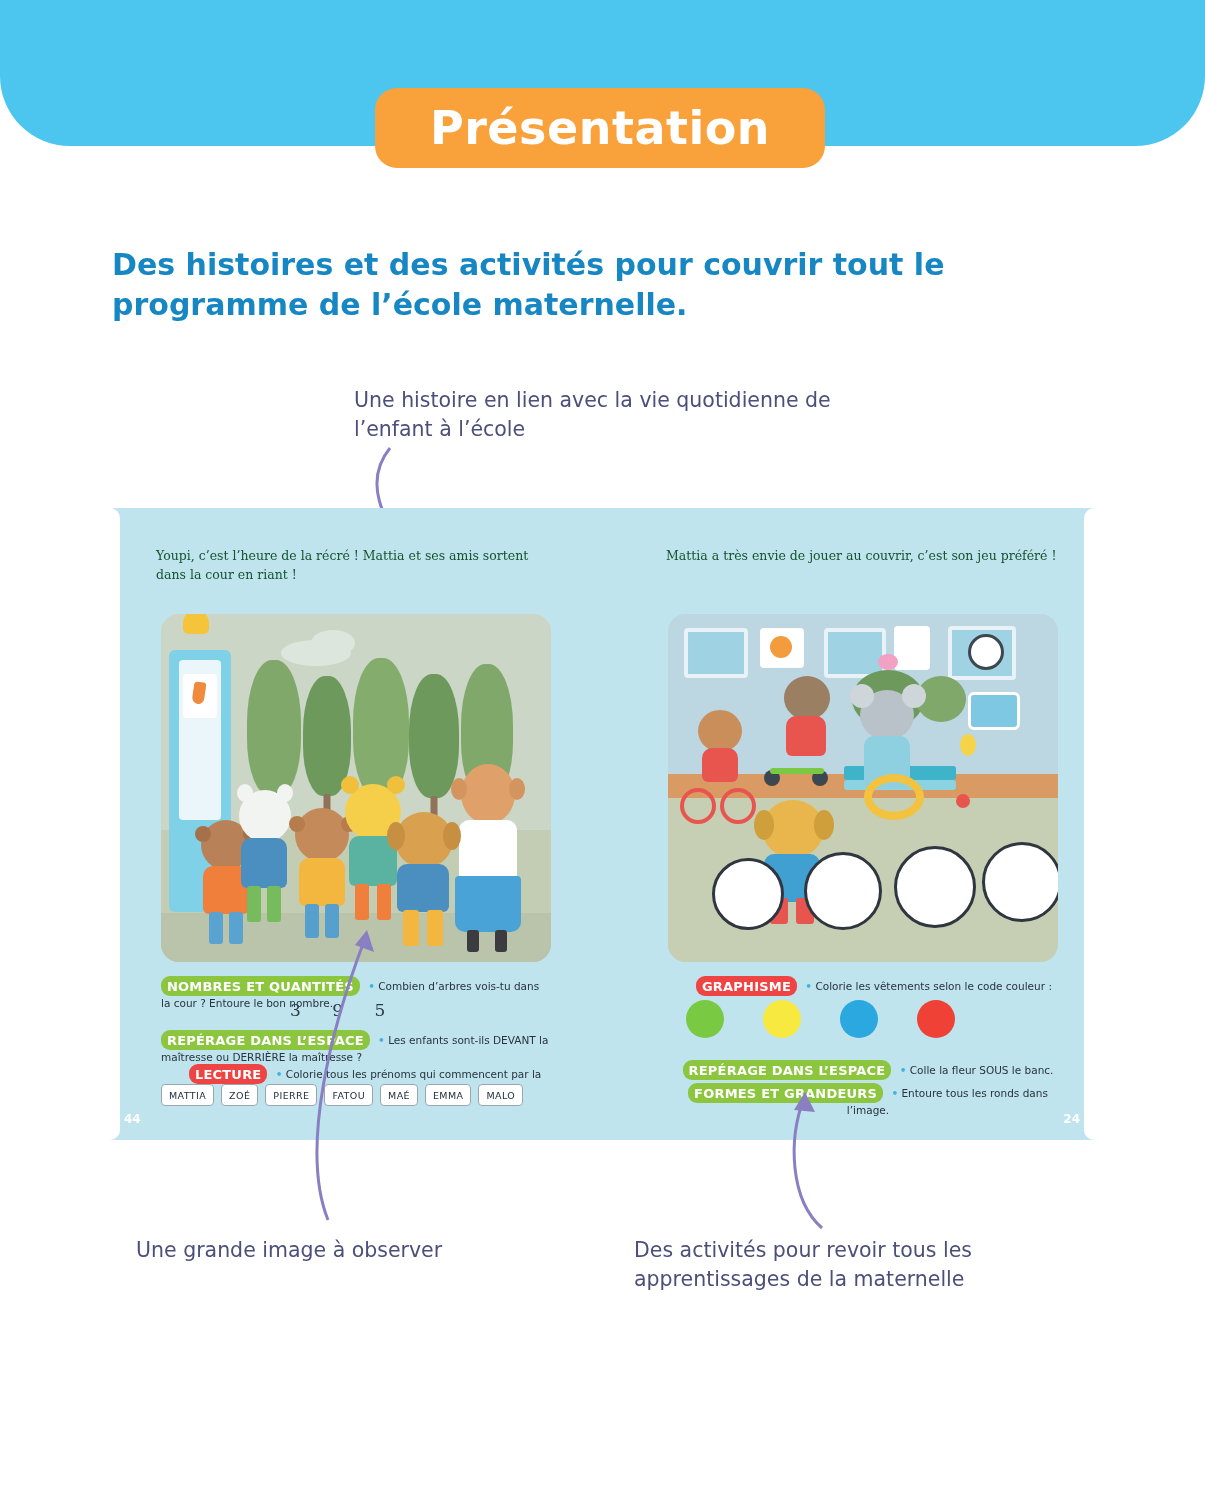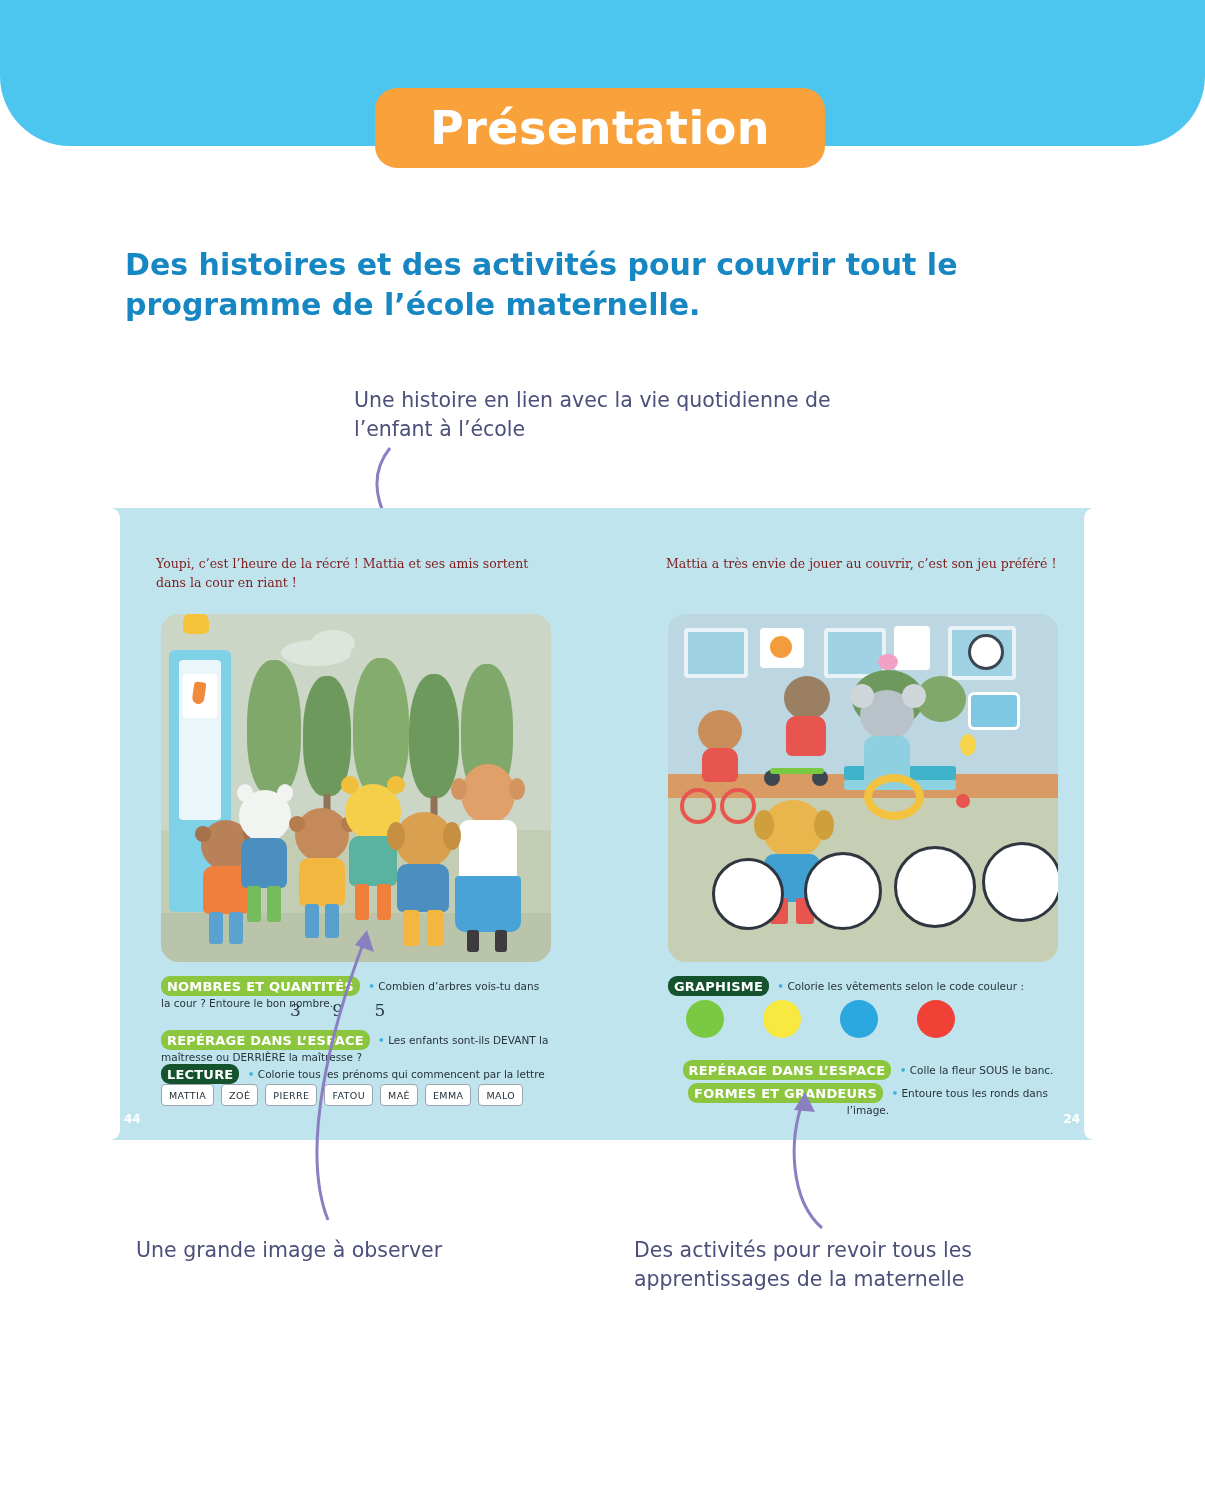--- a/index.html
+++ b/index.html
@@ -50,21 +50,21 @@
     color: #ffffff;
     font-size: 46px;
     font-weight: bold;
     letter-spacing: 0.5px;
     font-family: "DejaVu Sans", sans-serif;
   }
 
   
   .headline {
     position: absolute;
-    left: 125px;
+    left: 112px;
     top: 245px;
     width: 1010px;
     color: #1787c4;
     font-size: 30px;
     font-weight: bold;
     line-height: 1.33;
     font-family: "DejaVu Sans", sans-serif;
   }
 
   
@@ -98,23 +98,22 @@
   .spread-notch-r{ right:0; border-top-left-radius:10px; border-bottom-left-radius:10px;}
 
   .page { position: absolute; top: 0; height: 632px; }
   .page-left  { left: 0;    width: 496px; }
   .page-right { left: 496px; width: 496px; }
 
   .story-text {
     position: absolute;
     font-family: "DejaVu Serif", serif;
     font-size: 12.5px;
-    color: #7f1d1d;
+    color: #14532d;
     line-height: 1.55;
-    margin-top: 8px;
   }
   .story-left  { left: 50px; top: 38px; width: 400px; }
   .story-right { left: 64px; top: 38px; width: 420px; }
 
   .illo {
     position: absolute;
     border-radius: 18px;
     overflow: hidden;
   }
   .illo-left  { left: 55px;  top: 106px; width: 390px; height: 348px; background:#cfd7c2; }
@@ -162,21 +161,21 @@
     color:#ffffff;
     font-size:13px;
     font-weight:bold;
     letter-spacing:0.2px;
     padding:2.5px 6px;
     border-radius:9px;
     vertical-align:middle;
     text-transform:uppercase;
   }
   .tag-green  { background:#8cc63f; }
-  .tag-pink   { background:#14532d; }
+  .tag-pink   { background:#ef4444;margin-left:28px; }
   .ex-text { vertical-align:middle; margin-left:5px; }
   .bullet { color:#3fb3e0; font-weight:bold; }
 
   .numbers-row {
     position:absolute;
     font-family:"DejaVu Serif", serif;
     font-size:17px;
     color:#2b3a44;
     letter-spacing:13px;
   }

